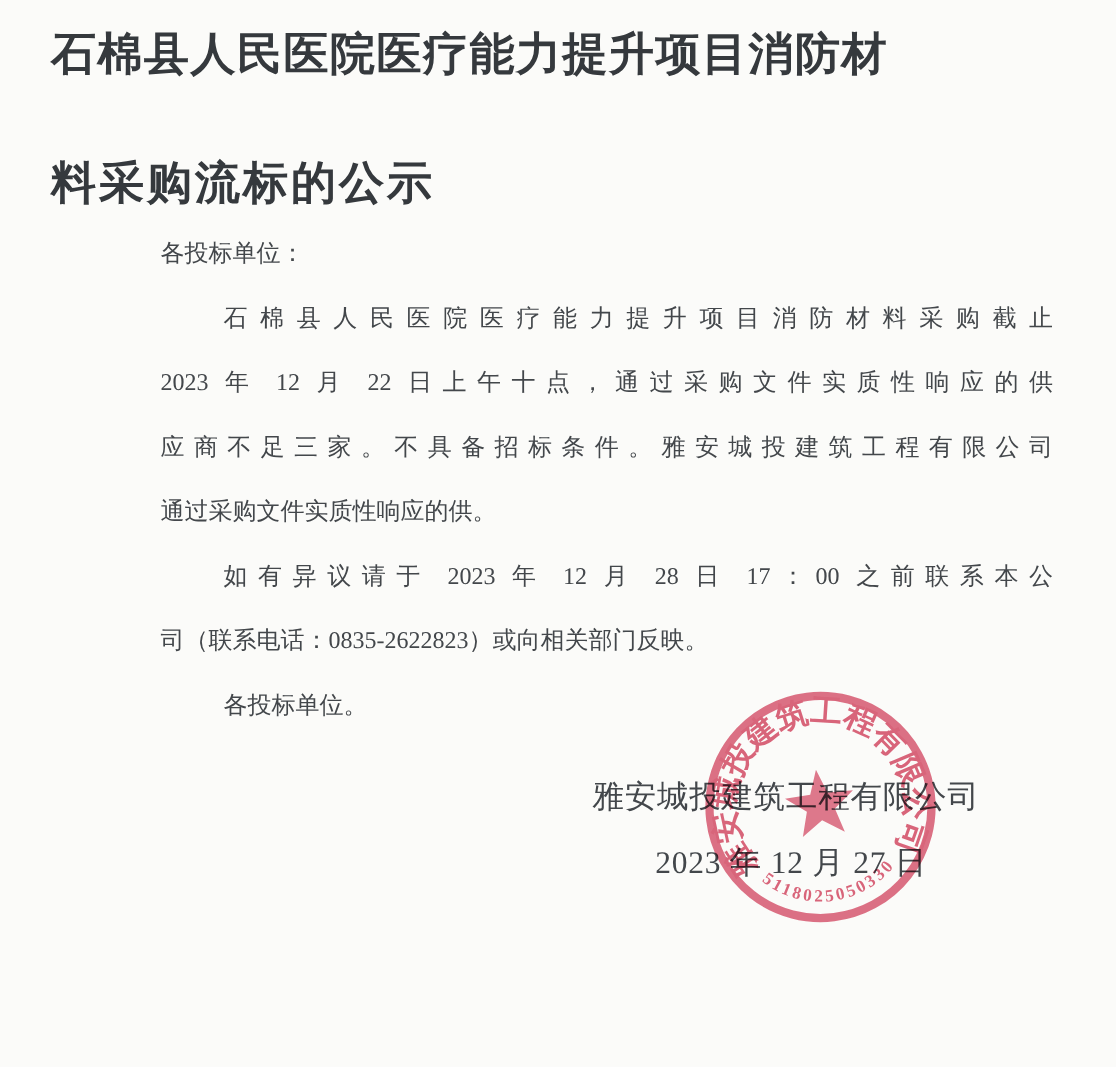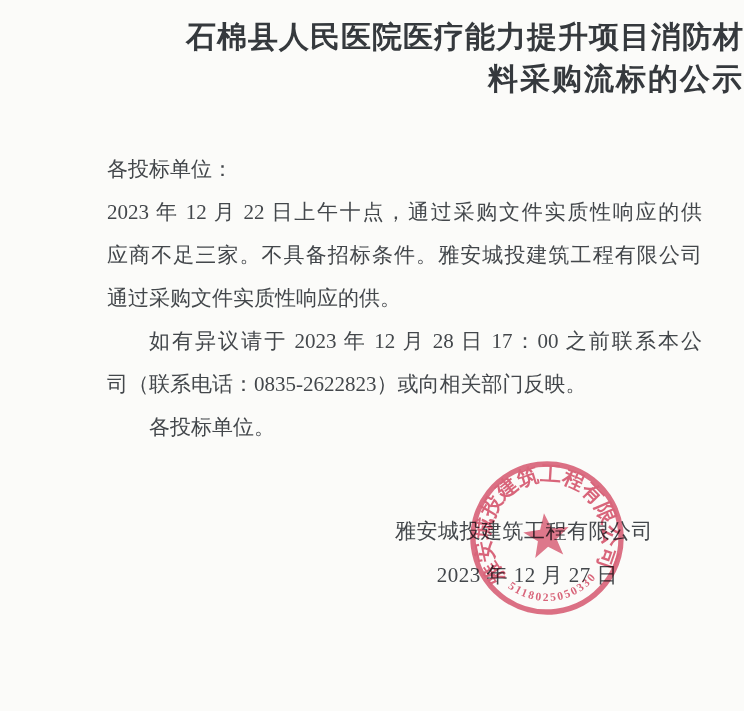--- a/index.html
+++ b/index.html
@@ -19,35 +19,35 @@
     position:relative;
     width:744px;height:711px;
     background:var(--paper,#fbfbf9);
   }
   .title{
     position:absolute;
     top:16px;left:0;
     width:744px;
     padding-left:34px;
     box-sizing:border-box;
-    text-align:right;
+    text-align:left;
     font-size:30px;
     font-weight:bold;
     color:var(--title_ink,#35393d);
     line-height:42px;
     letter-spacing:1px;
     margin:0;
   }
   .title .tl{display:block;}
-  .title .tl2{letter-spacing:2px;}
+  .title .tl2{letter-spacing:2px;margin-top:44px;}
   .body{
     position:absolute;
     left:107px;top:148px;
     width:595px;
-    font-size:21px;
+    font-size:16px;
     line-height:43px;
     color:var(--ink,#43474b);
   }
   .body p{
     margin:0;
     white-space:nowrap;
   }
   .indent{text-indent:42px;}
   .fill{
     white-space:normal !important;
@@ -98,20 +98,21 @@
 
 <div class="page">
 
   <h1 class="title">
     <span class="tl">石棉县人民医院医疗能力提升项目消防材</span>
     <span class="tl tl2">料采购流标的公示</span>
   </h1>
 
   <div class="body">
     <p>各投标单位：</p>
+    <p class="indent fill">石棉县人民医院医疗能力提升项目消防材料采购截止</p>
     <p class="fill">2023 年 12 月 22 日上午十点，通过采购文件实质性响应的供</p>
     <p class="fill">应商不足三家。不具备招标条件。雅安城投建筑工程有限公司</p>
     <p>通过采购文件实质性响应的供。</p>
     <p class="indent fill">如有异议请于 2023 年 12 月 28 日 17：00 之前联系本公</p>
     <p>司（联系电话：0835-2622823）或向相关部门反映。</p>
     <p class="indent">各投标单位。</p>
   </div>
 
   <div class="sig-company">雅安城投建筑工程有限公司</div>
   <div class="sig-date">2023 年 12 月 27 日</div>

